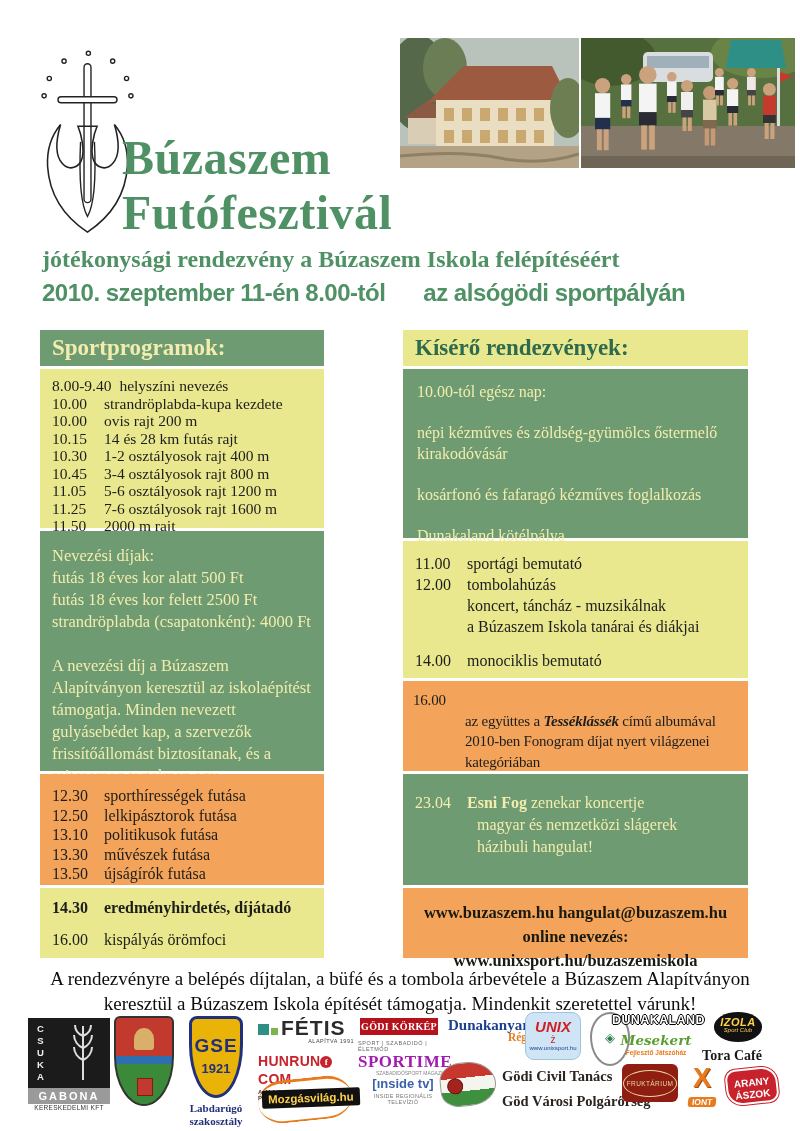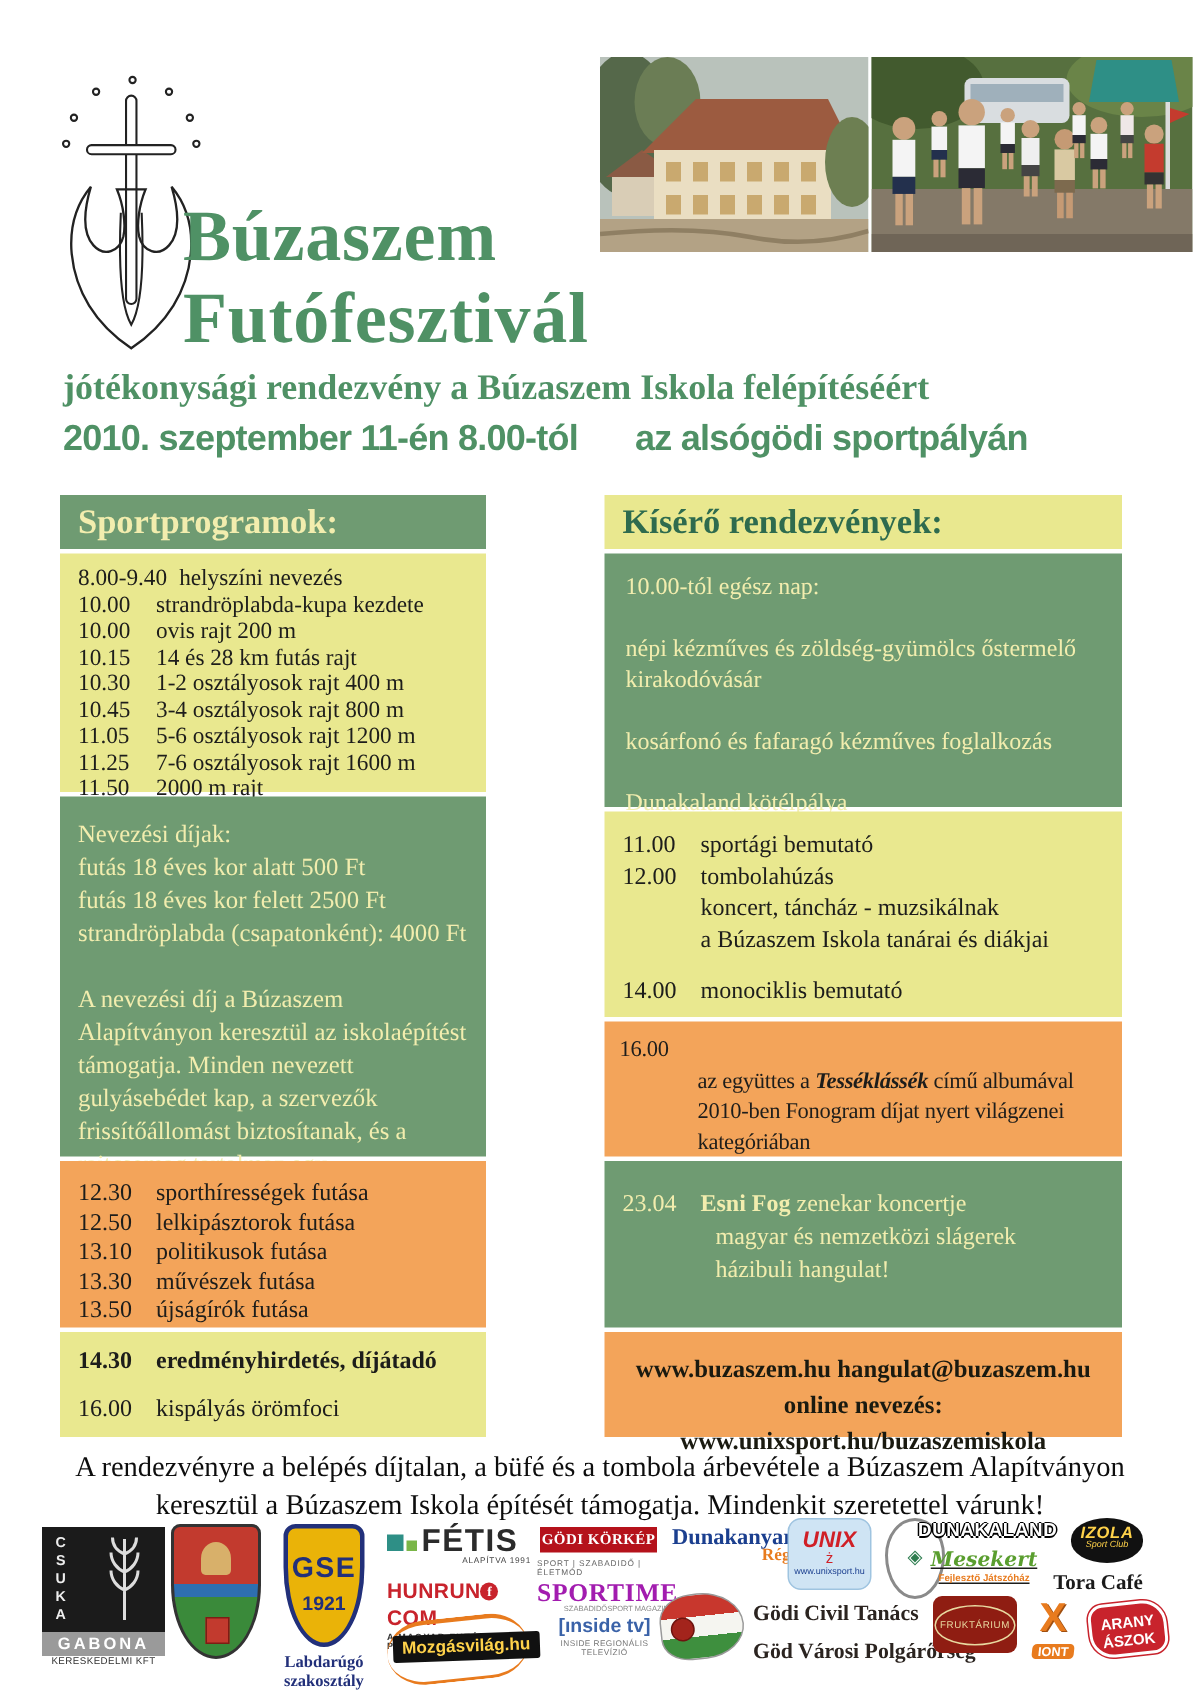--- a/index.html
+++ b/index.html
@@ -136,21 +136,21 @@
   .unix .nm{color:#d01f26;font-weight:800;font-size:15px;font-style:italic;display:block;margin-top:5px;}
   .unix .run{color:#d01f26;font-size:10px;display:block;line-height:10px;}
   .unix .sub{font-size:6px;color:#1b3f8f;display:block;}
 
   .dse{left:570px;top:0px;width:36px;height:50px;border:2px solid #8a8a8a;background:#fff;
        border-radius:50%/46% 46% 54% 54%;text-align:center;color:#2e7d4f;font-size:13px;line-height:48px;}
 
   .dunakaland{left:592px;top:1px;width:100px;font-weight:800;font-size:12.5px;letter-spacing:0.4px;
        color:#fff;text-shadow:-1px 0 #000,1px 0 #000,0 -1px #000,0 1px #000;
        font-family:"Liberation Sans",sans-serif;}
-  .mesekert{left:596px;top:20px;width:80px;text-align:center;text-decoration:underline;}
+  .mesekert{left:596px;top:20px;width:80px;text-align:center;}
   .mesekert .nm{font-family:"DejaVu Serif",serif;font-style:italic;font-weight:bold;color:#5a9e2f;font-size:13.5px;}
   .mesekert .sub{font-size:6.5px;color:#e87b1e;font-weight:bold;margin-top:1px;}
 
   .izola{left:694px;top:0px;width:48px;height:30px;background:#111;border-radius:50%/48%;
          text-align:center;}
   .izola .nm{color:#ffd24a;font-weight:800;font-size:11px;display:block;margin-top:4px;font-style:italic;letter-spacing:0.5px;}
   .izola .sub{color:#ffd24a;font-size:6px;font-style:italic;display:block;margin-top:-1px;}
   .tora{left:676px;top:36px;width:72px;font-family:"Liberation Serif",serif;font-weight:bold;
         font-size:14px;color:#1a1a1a;text-align:center;}
 

